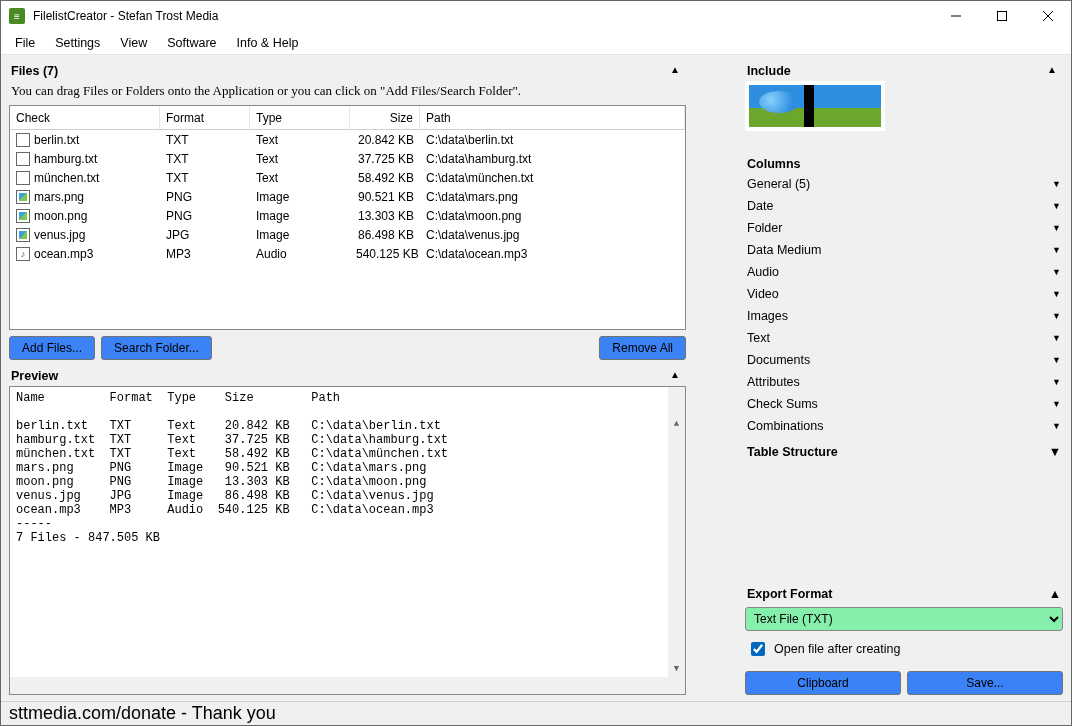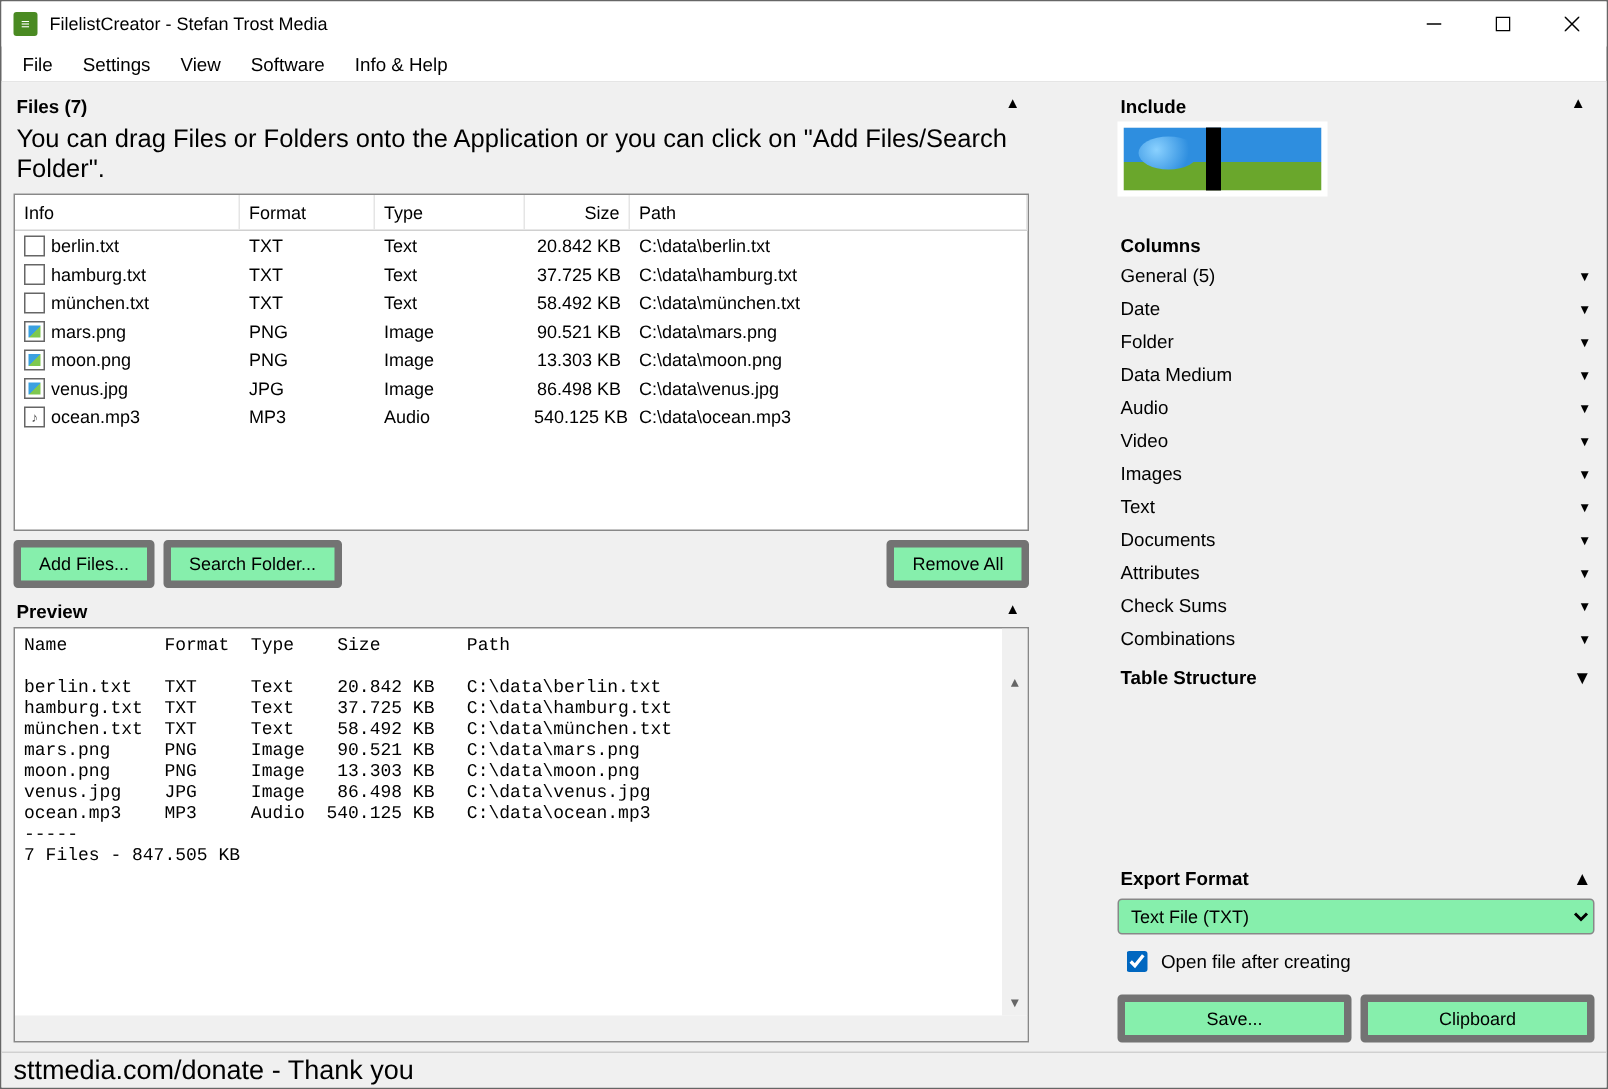--- a/index.html
+++ b/index.html
@@ -77,22 +77,23 @@
     font-weight: 600;
     font-size: 12.5px;
     padding: 3px 2px;
   }
   .section-header .spacer { flex:1; }
   .section-header .collapse-icon {
     font-size: 10px;
     padding: 0 4px;
   }
   .hint {
-    font-size: 17px;
+    font-size: 13px;
     padding: 2px 2px 6px 2px;
+    font-family: Liberation Serif, serif;
   }
   
   .file-table {
     background: #fff;
     border: 1px solid #888;
     flex: 0 0 225px;
     display: flex; flex-direction: column;
     overflow: hidden;
   }
   .file-table .thead, .file-table .row {
@@ -131,22 +132,22 @@
   .file-ico.aud::after{
     content:"♪"; position:absolute; inset:0;
     font-size:9px; display:flex; align-items:center; justify-content:center;
     color:#555;
   }
   
   .btn-row { display:flex; gap:6px; padding:6px 0; }
   .btn-row .spacer { flex:1; }
   button.btn {
     font: inherit;
-    background:#86efac;
-    border:5px solid #737373;
+    background:#3b82f6;
+    border:1px solid #737373;
     border-radius:3px;
     padding: 4px 12px;
     min-width: 80px;
   }
   
   .preview-box {
     flex:1;
     background:#fff;
     border:1px solid #888;
     position:relative;
@@ -270,21 +271,21 @@
     <div class="left-pane">
       <div class="section-header">
         <span>Files (7)</span>
         <span class="spacer"></span>
         <span class="collapse-icon">▲</span>
       </div>
       <div class="hint">You can drag Files or Folders onto the Application or you can click on "Add Files/Search Folder".</div>
 
       <div class="file-table">
         <div class="thead">
-          <div class="th c-name">Info</div>
+          <div class="th c-name">Check</div>
           <div class="th c-format">Format</div>
           <div class="th c-type">Type</div>
           <div class="th c-size">Size</div>
           <div class="th c-path">Path</div>
         </div>
         <div id="table-body">
             <div class="row">
               <div class="td c-name">
                 <span class="file-ico txt"></span>
                 <span>berlin.txt</span>
@@ -481,22 +482,22 @@
         <span class="collapse-icon">▲</span>
       </div>
       <select class="export">
         <option>Text File (TXT)</option>
       </select>
       <div class="checkbox-row">
         <input type="checkbox" checked="" style="">
         <span>Open file after creating</span>
       </div>
       <div class="bottom-btns">
+        <button class="btn">Clipboard</button>
         <button class="btn">Save...</button>
-        <button class="btn">Clipboard</button>
       </div>
     </div>
   </div>
 
   <div class="statusbar">
     <span>sttmedia.com/donate - Thank you</span>
   </div>
 </div>
 
 </body></html>

